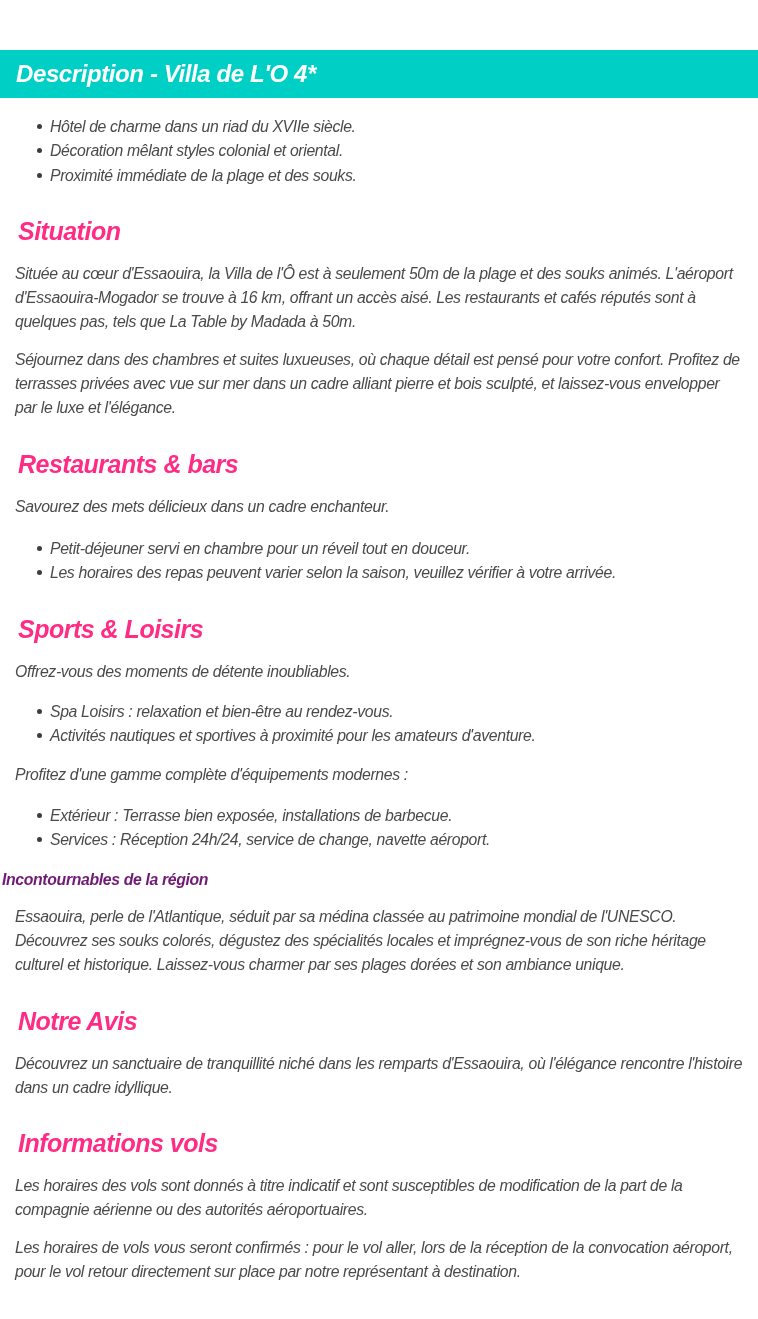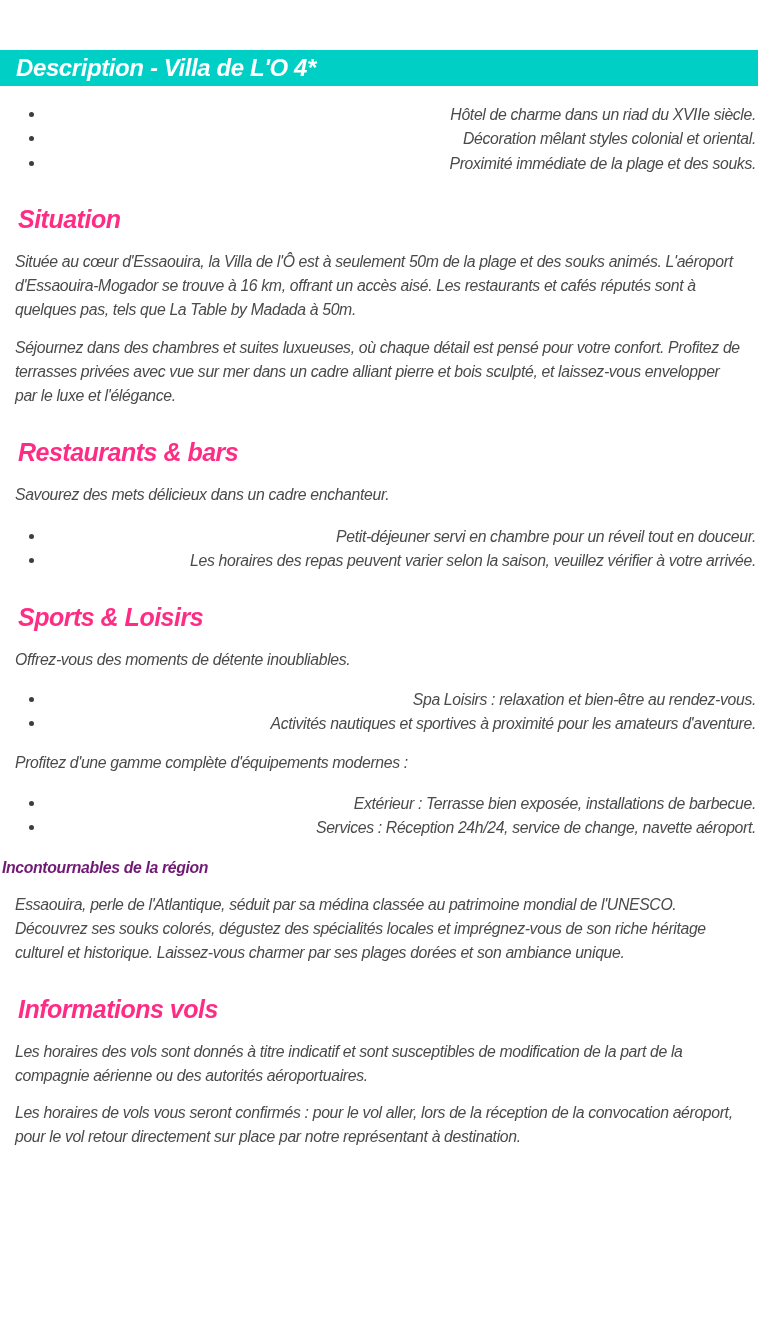--- a/index.html
+++ b/index.html
@@ -8,21 +8,21 @@
     width: 758px;
     height: 1319px;
     background: #ffffff;
     overflow: hidden;
     font-family: "Liberation Sans", sans-serif;
     font-style: italic;
     color: #4a4a4a;
   }
   .header-bar {
     margin-top: 50px;
-    height: 36px;
+    height: 48px;
     background: #00cfc5;
     display: flex;
     align-items: center;
   }
   .header-title {
     margin: 0;
     padding-left: 16px;
     font-size: 24px;
     line-height: 1;
     font-weight: 700;
@@ -32,23 +32,22 @@
   }
   .content { padding: 0 2px; }
   p {
     margin: 13px;
     font-size: 15.8px;
     line-height: 24.3px;
     letter-spacing: -0.35px;
   }
   .bullets {
     list-style: none;
-    margin: 0;
+    margin: 8px;
     padding: 0 0 0 40px;
-    text-align: right;
   }
   .bullets li {
     position: relative;
     font-size: 15.8px;
     line-height: 24.3px;
     letter-spacing: -0.35px;
   }
   .bullets li::before {
     content: "";
     position: absolute;
@@ -130,20 +129,24 @@
       </ul>
       <p class="mt-15">Profitez d'une gamme complète d'équipements modernes :</p>
       <ul class="bullets mt-16">
         <li>Extérieur : Terrasse bien exposée, installations de barbecue.</li>
         <li>Services : Réception 24h/24, service de change, navette aéroport.</li>
       </ul>
       <h3 class="subheading mt-16">Incontournables de la région</h3>
       <p class="mt-12">Essaouira, perle de l'Atlantique, séduit par sa médina classée au patrimoine mondial de l'UNESCO. Découvrez ses souks colorés, dégustez des spécialités locales et imprégnez-vous de son riche héritage culturel et historique. Laissez-vous charmer par ses plages dorées et son ambiance unique.</p>
     </section>
 
+    <section>
+      <h2 class="section-title mt-28">Notre Avis</h2>
+      <p class="mt-14">Découvrez un sanctuaire de tranquillité niché dans les remparts d'Essaouira, où l'élégance rencontre l'histoire dans un cadre idyllique.</p>
+    </section>
 
     <section>
       <h2 class="section-title mt-28">Informations vols</h2>
       <p class="mt-14">Les horaires des vols sont donnés à titre indicatif et sont susceptibles de modification de la part de la compagnie aérienne ou des autorités aéroportuaires.</p>
       <p class="mt-0">Les horaires de vols vous seront confirmés : pour le vol aller, lors de la réception de la convocation aéroport, pour le vol retour directement sur place par notre représentant à destination.</p>
     </section>
 
   </main>
 </div>
 

